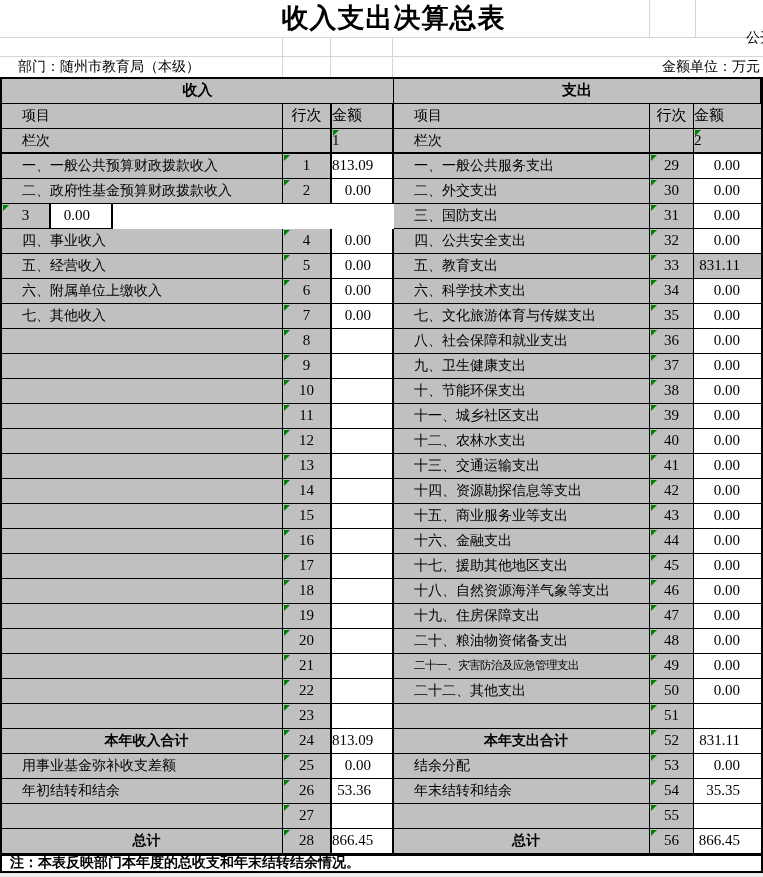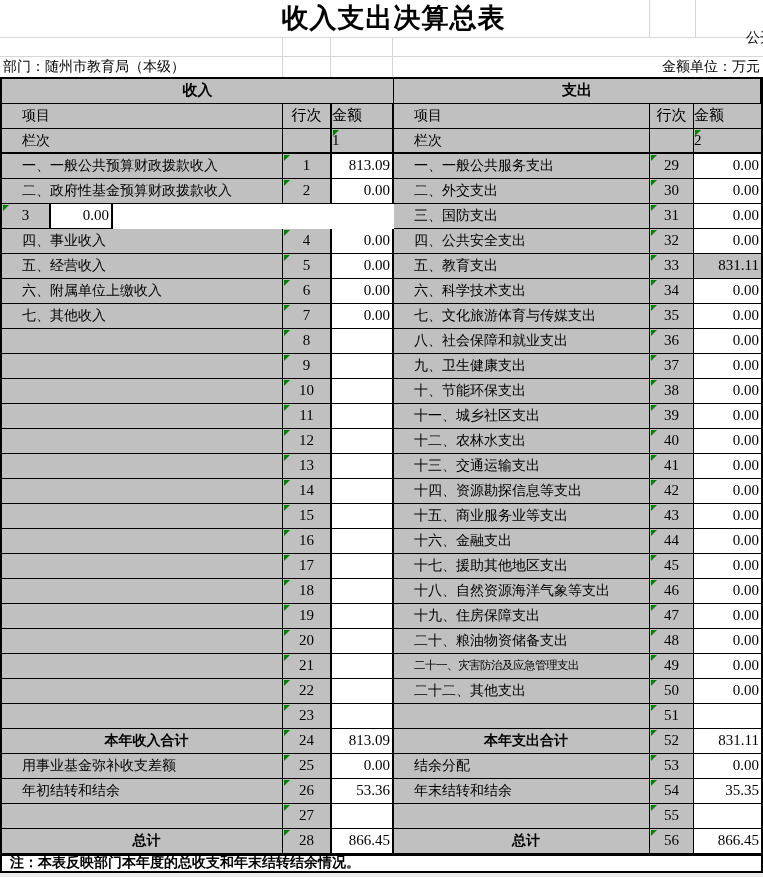--- a/index.html
+++ b/index.html
@@ -10,21 +10,21 @@
   
   .tophead { position:relative; width:763px; height:77px; background:#fff; }
   .vline { position:absolute; width:1px; background:var(--grid); }
   .hline { position:absolute; height:1px; background:var(--grid); left:0; width:763px; }
   .title-row { position:absolute; top:0; left:12px; width:763px; height:38px;
                text-align:center; font-size:27px; font-weight:bold; line-height:37px; letter-spacing:1px; }
   .code-row { position:absolute; top:28px; left:0; width:763px; height:19px;
               font-size:14px; line-height:19px; text-align:right; padding-right:3px;margin-left:42px; }
   .dept-row { position:absolute; top:57px; left:0; width:763px; height:20px;
               font-size:14px; line-height:20px; display:flex; justify-content:space-between; }
-  .dept-row .l { padding-left:3px; } .dept-row .r { padding-right:3px; }
+  .dept-row .l { padding-left:18px; } .dept-row .r { padding-right:3px; }
 
   
   .maintable { display:flex; width:763px; border:2px solid #000; border-bottom-width:2px; }
   .colL { width:392px; } .colR { width:367px; }
   .tr { display:flex; }
   .td { height:25px; line-height:23px; border-right:1px solid #000; border-bottom:1px solid #000;
         background:var(--gray); overflow:hidden; white-space:nowrap; position:relative; }
   
   .colL .item   { width:281px; }
   .colL .rowno  { width:49px;  border-right-width:2px; }
@@ -32,21 +32,21 @@
   
   .colR .item   { width:256px; }
   .colR .rowno  { width:44px; }
   .colR .amount { width:67px; border-right:none; }
 
   .sechdr { width:100%; text-align:center; font-weight:bold; font-size:15px; }
   .th { text-align:center; font-size:15px; }
   .lanci-row .td { border-bottom-width:2px; }
   .item  { padding-left:20px; font-size:14px; text-align:left; }
   .rowno { text-align:center; font-size:15px; }
-  .amount{ text-align:right; padding-right:2px; font-size:15px; background:#fff; }
+  .amount{ text-align:right; padding-right:21px; font-size:15px; background:#fff; }
   .amount.graybg { background:var(--gray); }
   .amount.hdrbg  { background:var(--gray); text-align:left; padding-right:0; font-size:15px; }
   .emph  { text-align:center; font-weight:bold; padding-left:9px; }
   .small { font-size:11.5px; letter-spacing:-0.5px; }
   .tri { position:absolute; top:1px; left:1px; width:0; height:0;
          border-top:6px solid var(--green); border-right:6px solid transparent; }
 
   
   .noterow { width:763px; height:17px; background:#fff; border:2px solid #000; border-top:none;
              font-size:14px; font-weight:bold; line-height:14px; padding-left:8px; }

